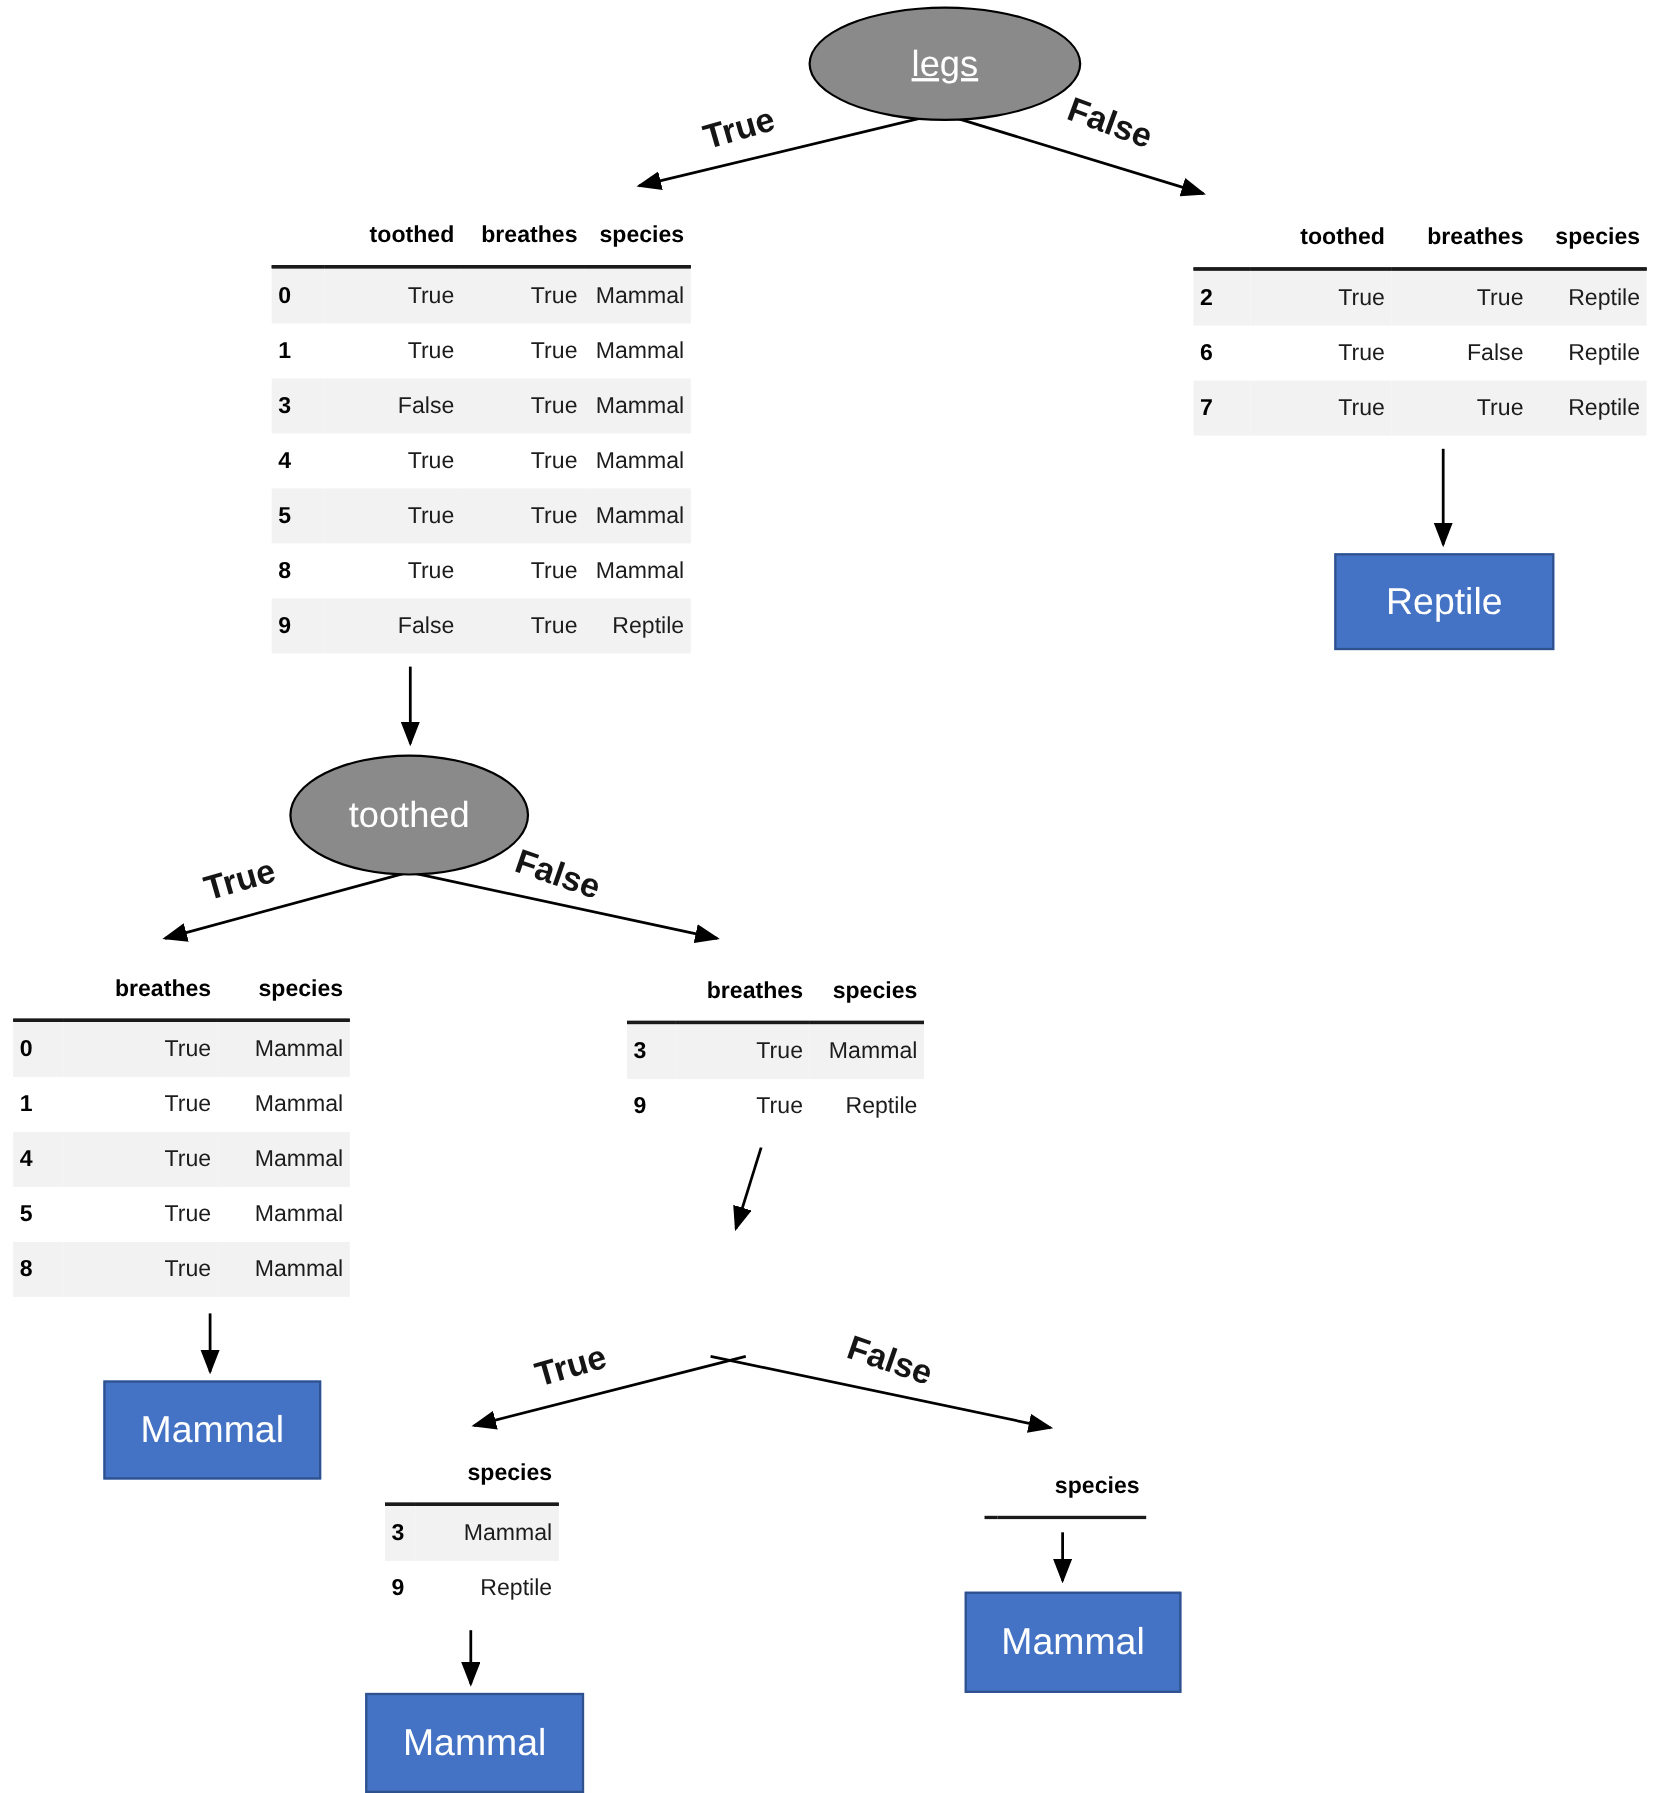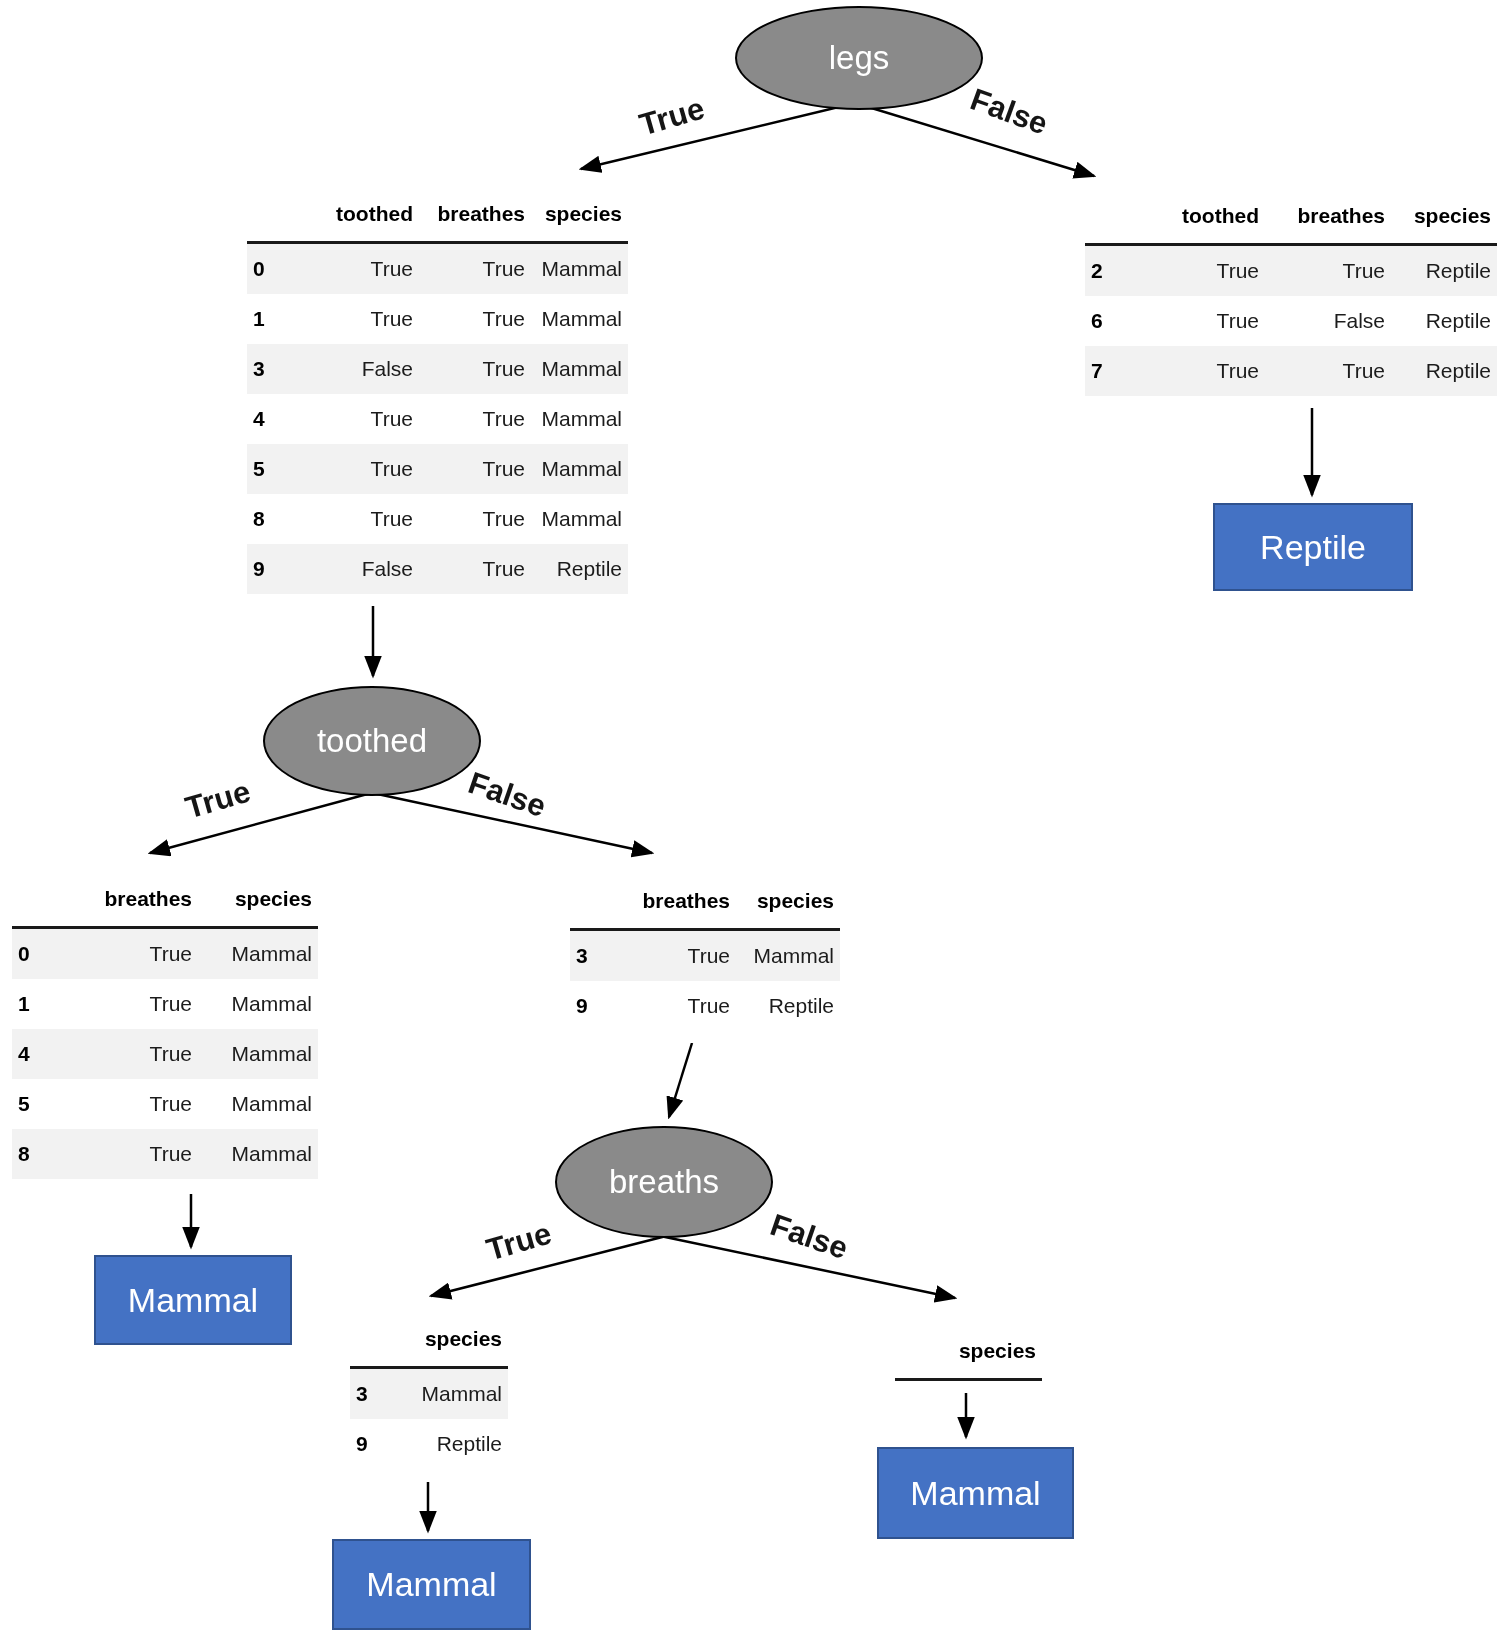--- a/index.html
+++ b/index.html
@@ -65,28 +65,25 @@
       <line x1="354" y1="789" x2="652" y2="853" marker-end="url(#ah)"></line>
       <line x1="191" y1="1194" x2="191" y2="1247" marker-end="url(#ah)"></line>
       <line x1="692" y1="1043" x2="669" y2="1117" marker-end="url(#ah)"></line>
       <line x1="678" y1="1233" x2="431" y2="1296" marker-end="url(#ah)"></line>
       <line x1="646" y1="1233" x2="955" y2="1298" marker-end="url(#ah)"></line>
       <line x1="428" y1="1482" x2="428" y2="1531" marker-end="url(#ah)"></line>
       <line x1="966" y1="1392" x2="966" y2="1437" marker-end="url(#ah)"></line>
     </g>
   </svg>
 
-  <div class="node" style="left:735px;top:6px;width:244px;height:100px;">
+  <div class="node" style="left:735px;top:6px;width:244px;height:100px;text-decoration:underline;">
     <span>legs</span>
   </div>
   <div class="node" style="left:263px;top:686px;width:214px;height:106px;">
     <span>toothed</span>
-  </div>
-  <div class="node" style="left:555px;top:1126px;width:214px;height:108px;">
-    <span>breaths</span>
   </div>
 
   <div class="edge-label" style="left:672px;top:117px;--r:-16deg;">True</div>
   <div class="edge-label" style="left:1009px;top:112px;--r:20deg;">False</div>
   <div class="edge-label" style="left:218px;top:800px;--r:-16deg;">True</div>
   <div class="edge-label" style="left:507px;top:795px;--r:19deg;">False</div>
   <div class="edge-label" style="left:519px;top:1242px;--r:-16deg;">True</div>
   <div class="edge-label" style="left:809px;top:1237px;--r:19deg;">False</div>
 
   <div class="dtable" style="left:235px;top:183px;width:405px;">

